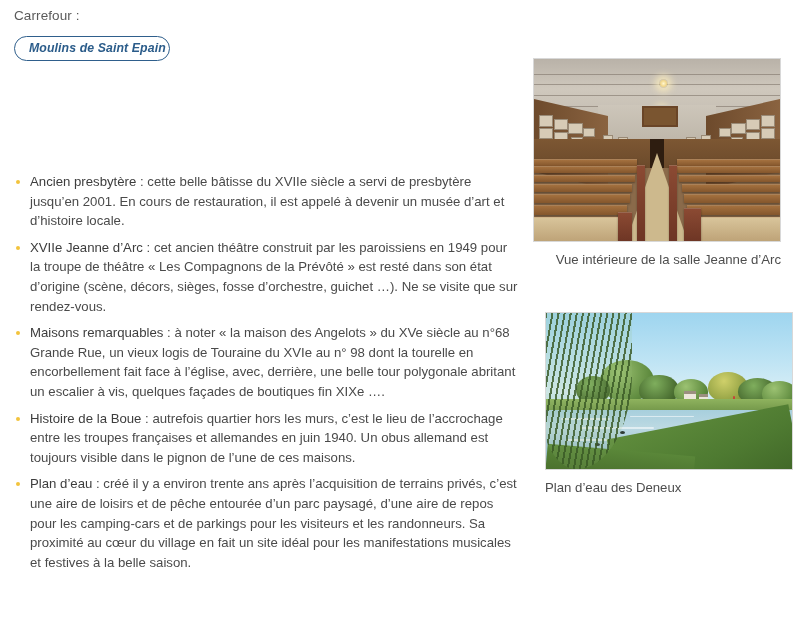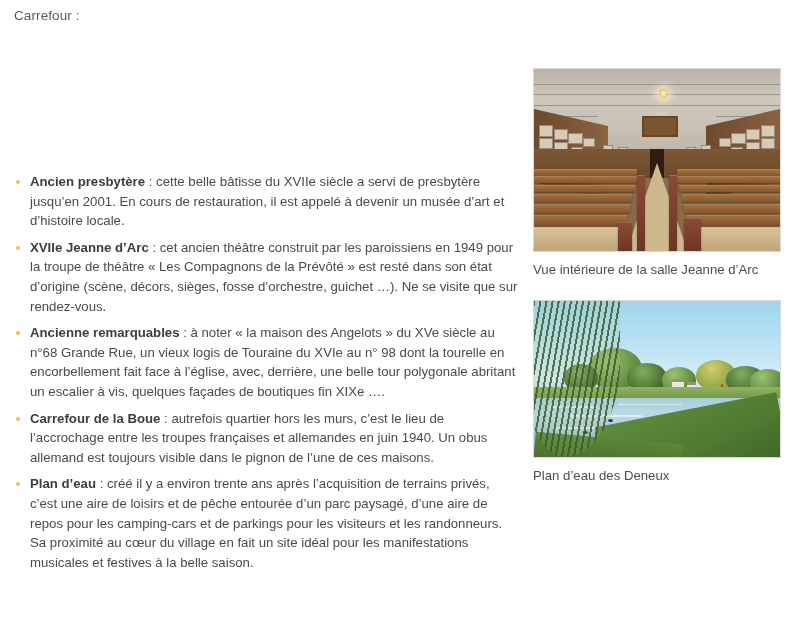--- a/index.html
+++ b/index.html
@@ -102,39 +102,39 @@
     content: "";
     position: absolute;
     left: 3px;
     top: 8px;
     width: 4px;
     height: 4px;
     border-radius: 50%;
     background: #f2c33d;
   }
   .bullet-term {
-    font-weight: bold;
+    font-weight: normal;
     color: #3d3d3d;
   }
 
   
   #right-column {
     position: absolute;
     left: 533px;
     top: 0;
     width: 267px;
     height: 622px;
   }
 
   .figure {
     position: absolute;
     left: 0;
     width: 248px;
   }
-  #figure-salle { top: 68px; }
+  #figure-salle { top: 58px; text-align: right; }
   #figure-plan  { top: 300px; }
 
   .photo-frame {
     width: 248px;
     height: 184px;
     position: relative;
     overflow: hidden;
     border: 1px solid #d8d8d8;
     box-sizing: border-box;
     background: #b9a храм;
@@ -300,35 +300,36 @@
 </head>
 <body>
 
 <div id="page">
 
   <div id="left-column">
 
     <div id="documents-label">Carrefour :</div>
 
     <div id="documents-buttons">
+      <div class="doc-button">Moulins de Saint Epain</div>
     </div>
 
 
     <ul id="bullet-list">
       <li class="bullet-item">
         <span class="bullet-term">Ancien presbytère</span><span> : cette belle bâtisse du XVIIe siècle a servi de presbytère jusqu’en 2001. En cours de restauration, il est appelé à devenir un musée d’art et d’histoire locale.</span>
       </li>
       <li class="bullet-item">
         <span class="bullet-term">XVIIe Jeanne d’Arc</span><span> : cet ancien théâtre construit par les paroissiens en 1949 pour la troupe de théâtre « Les Compagnons de la Prévôté » est resté dans son état d’origine (scène, décors, sièges, fosse d’orchestre, guichet …). Ne se visite que sur rendez-vous.</span>
       </li>
       <li class="bullet-item">
-        <span class="bullet-term">Ancienne remarquables</span><span> : à noter « la maison des Angelots » du XVe siècle au n°68 Grande Rue, un vieux logis de Touraine du XVIe au n° 98 dont la tourelle en encorbellement fait face à l’église, avec, derrière, une belle tour polygonale abritant un escalier à vis, quelques façades de boutiques fin XIXe ….</span>
+        <span class="bullet-term">Maisons remarquables</span><span> : à noter « la maison des Angelots » du XVe siècle au n°68 Grande Rue, un vieux logis de Touraine du XVIe au n° 98 dont la tourelle en encorbellement fait face à l’église, avec, derrière, une belle tour polygonale abritant un escalier à vis, quelques façades de boutiques fin XIXe ….</span>
       </li>
       <li class="bullet-item">
-        <span class="bullet-term">Carrefour de la Boue</span><span> : autrefois quartier hors les murs, c’est le lieu de l’accrochage entre les troupes françaises et allemandes en juin 1940. Un obus allemand est toujours visible dans le pignon de l’une de ces maisons.</span>
+        <span class="bullet-term">Histoire de la Boue</span><span> : autrefois quartier hors les murs, c’est le lieu de l’accrochage entre les troupes françaises et allemandes en juin 1940. Un obus allemand est toujours visible dans le pignon de l’une de ces maisons.</span>
       </li>
       <li class="bullet-item">
         <span class="bullet-term">Plan d’eau</span><span> : créé il y a environ trente ans après l’acquisition de terrains privés, c’est une aire de loisirs et de pêche entourée d’un parc  paysagé, d’une aire de repos pour les camping-cars et de parkings pour les visiteurs et les randonneurs. Sa proximité au cœur du village en fait un site idéal pour les manifestations musicales et festives à la belle saison.</span>
       </li>
     </ul>
   </div>
 
   <div id="right-column">
 
     <figure class="figure" id="figure-salle" style="margin:0;">
@@ -397,21 +398,21 @@
           <div class="bench bench-light" style="right:0%; top:87%; width:32%; height:13%;"></div>
           <div class="bench bench-dark" style="right:32%;top:82%; width:7%;  height:18%;"></div>
 
           <div class="bench bench-dark" style="left:42%;  top:58%; width:3%; height:42%;"></div>
           <div class="bench bench-dark" style="right:42%; top:58%; width:3%; height:42%;"></div>
         </div>
       </div>
       <figcaption class="caption">Vue intérieure de la salle Jeanne d’Arc</figcaption>
     </figure>
 
-    <figure class="figure" id="figure-plan" style="margin:0;">
+    <figure class="figure" id="figure-plan" style="margin:12px;">
       <div class="photo-frame" id="photo-plan-frame" aria-label="Pond with willow tree, trees, ducks and grassy bank">
         <div class="pond">
           <div class="pond-sky"></div>
 
           <div class="pond-treeline">
             <div class="tree" style="left:22%; top:12%; width:22%; height:78%;"></div>
             <div class="tree tree-dark" style="left:12%; top:42%; width:14%; height:52%;"></div>
             <div class="tree tree-dark" style="left:38%; top:40%; width:16%; height:55%;"></div>
             <div class="tree" style="left:52%; top:48%; width:14%; height:48%;"></div>
             <div class="tree tree-yellow" style="left:66%; top:34%; width:16%; height:58%;"></div>

